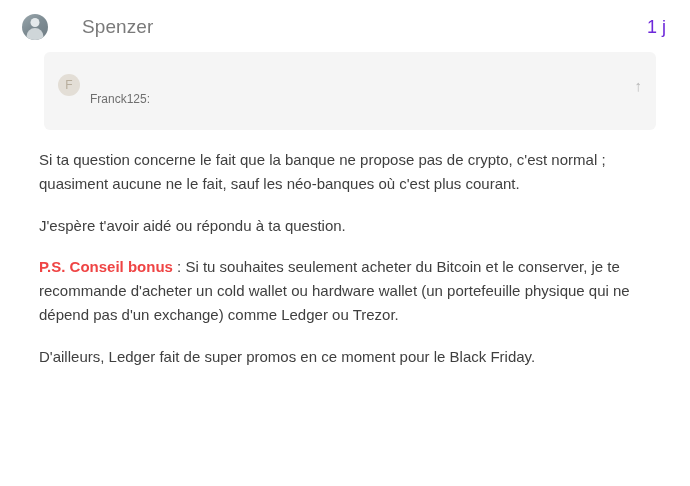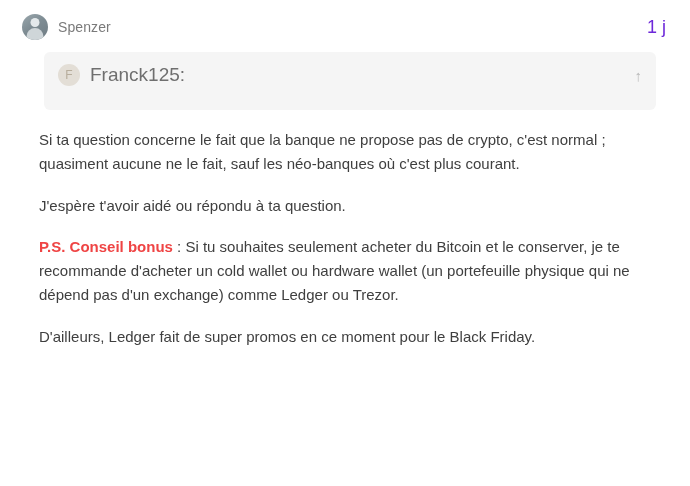--- a/index.html
+++ b/index.html
@@ -55,23 +55,24 @@
     left: 50%;
     top: 15%;
     width: 9px;
     height: 9px;
     background: #e4e9eb;
     border-radius: 50%;
     transform: translateX(-50%);
     z-index: 2;
   }
   .username {
-    font-size: 14px;
+    font-size: 19px;
     color: #7a7a7a;
     letter-spacing: 0.1px;
+    margin-left: 24px;
   }
   .post-time {
     margin-left: auto;
     font-size: 18px;
     color: #6d28d9;
     padding-right: 2px;
   }
   
   .quote {
     background: #f5f5f5;
@@ -94,22 +95,23 @@
     background: #e3ded6;
     color: #b7ad9c;
     font-size: 12px;
     display: flex;
     align-items: center;
     justify-content: center;
     margin-right: 10px;
     flex: 0 0 auto;
   }
   .quote-name {
-    font-size: 19px;
+    font-size: 12px;
     color: #6f6f6f;
+    margin-top: 28px;
   }
   .quote-expand {
     margin-left: auto;
     color: #b9b9b9;
     font-size: 15px;
     line-height: 1;
     cursor: pointer;
     user-select: none;
   }
   .quote-text {

